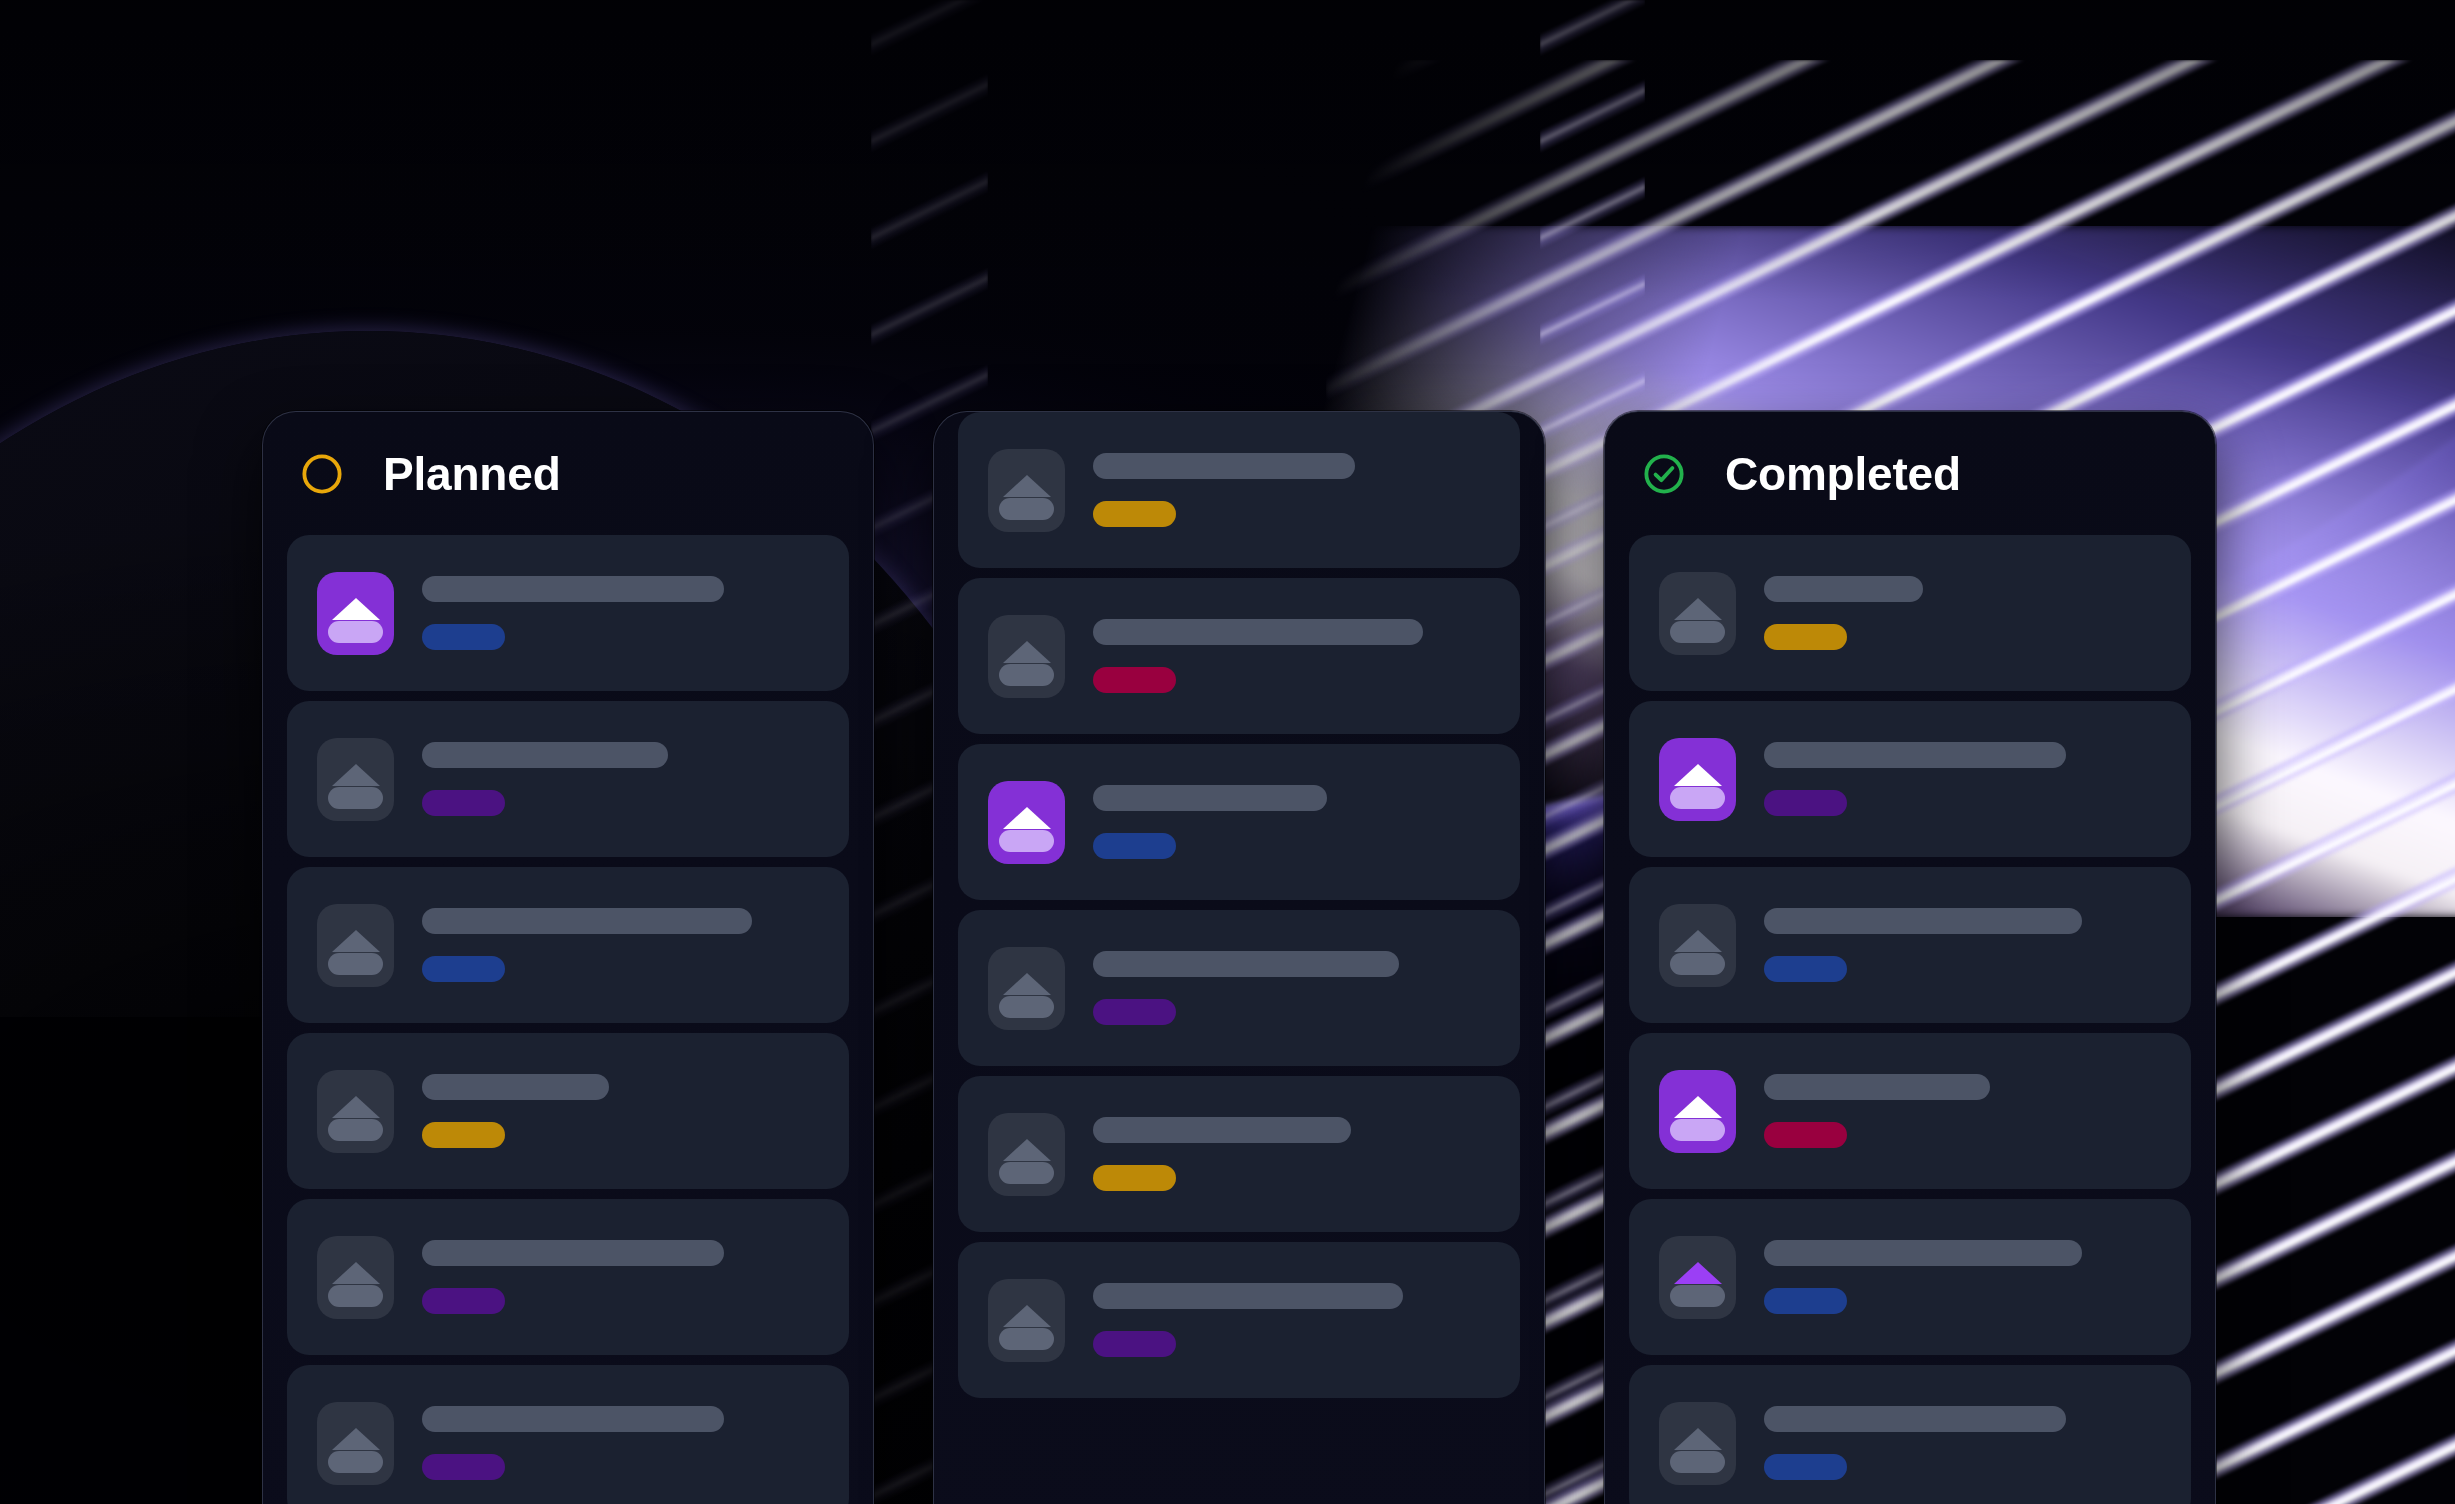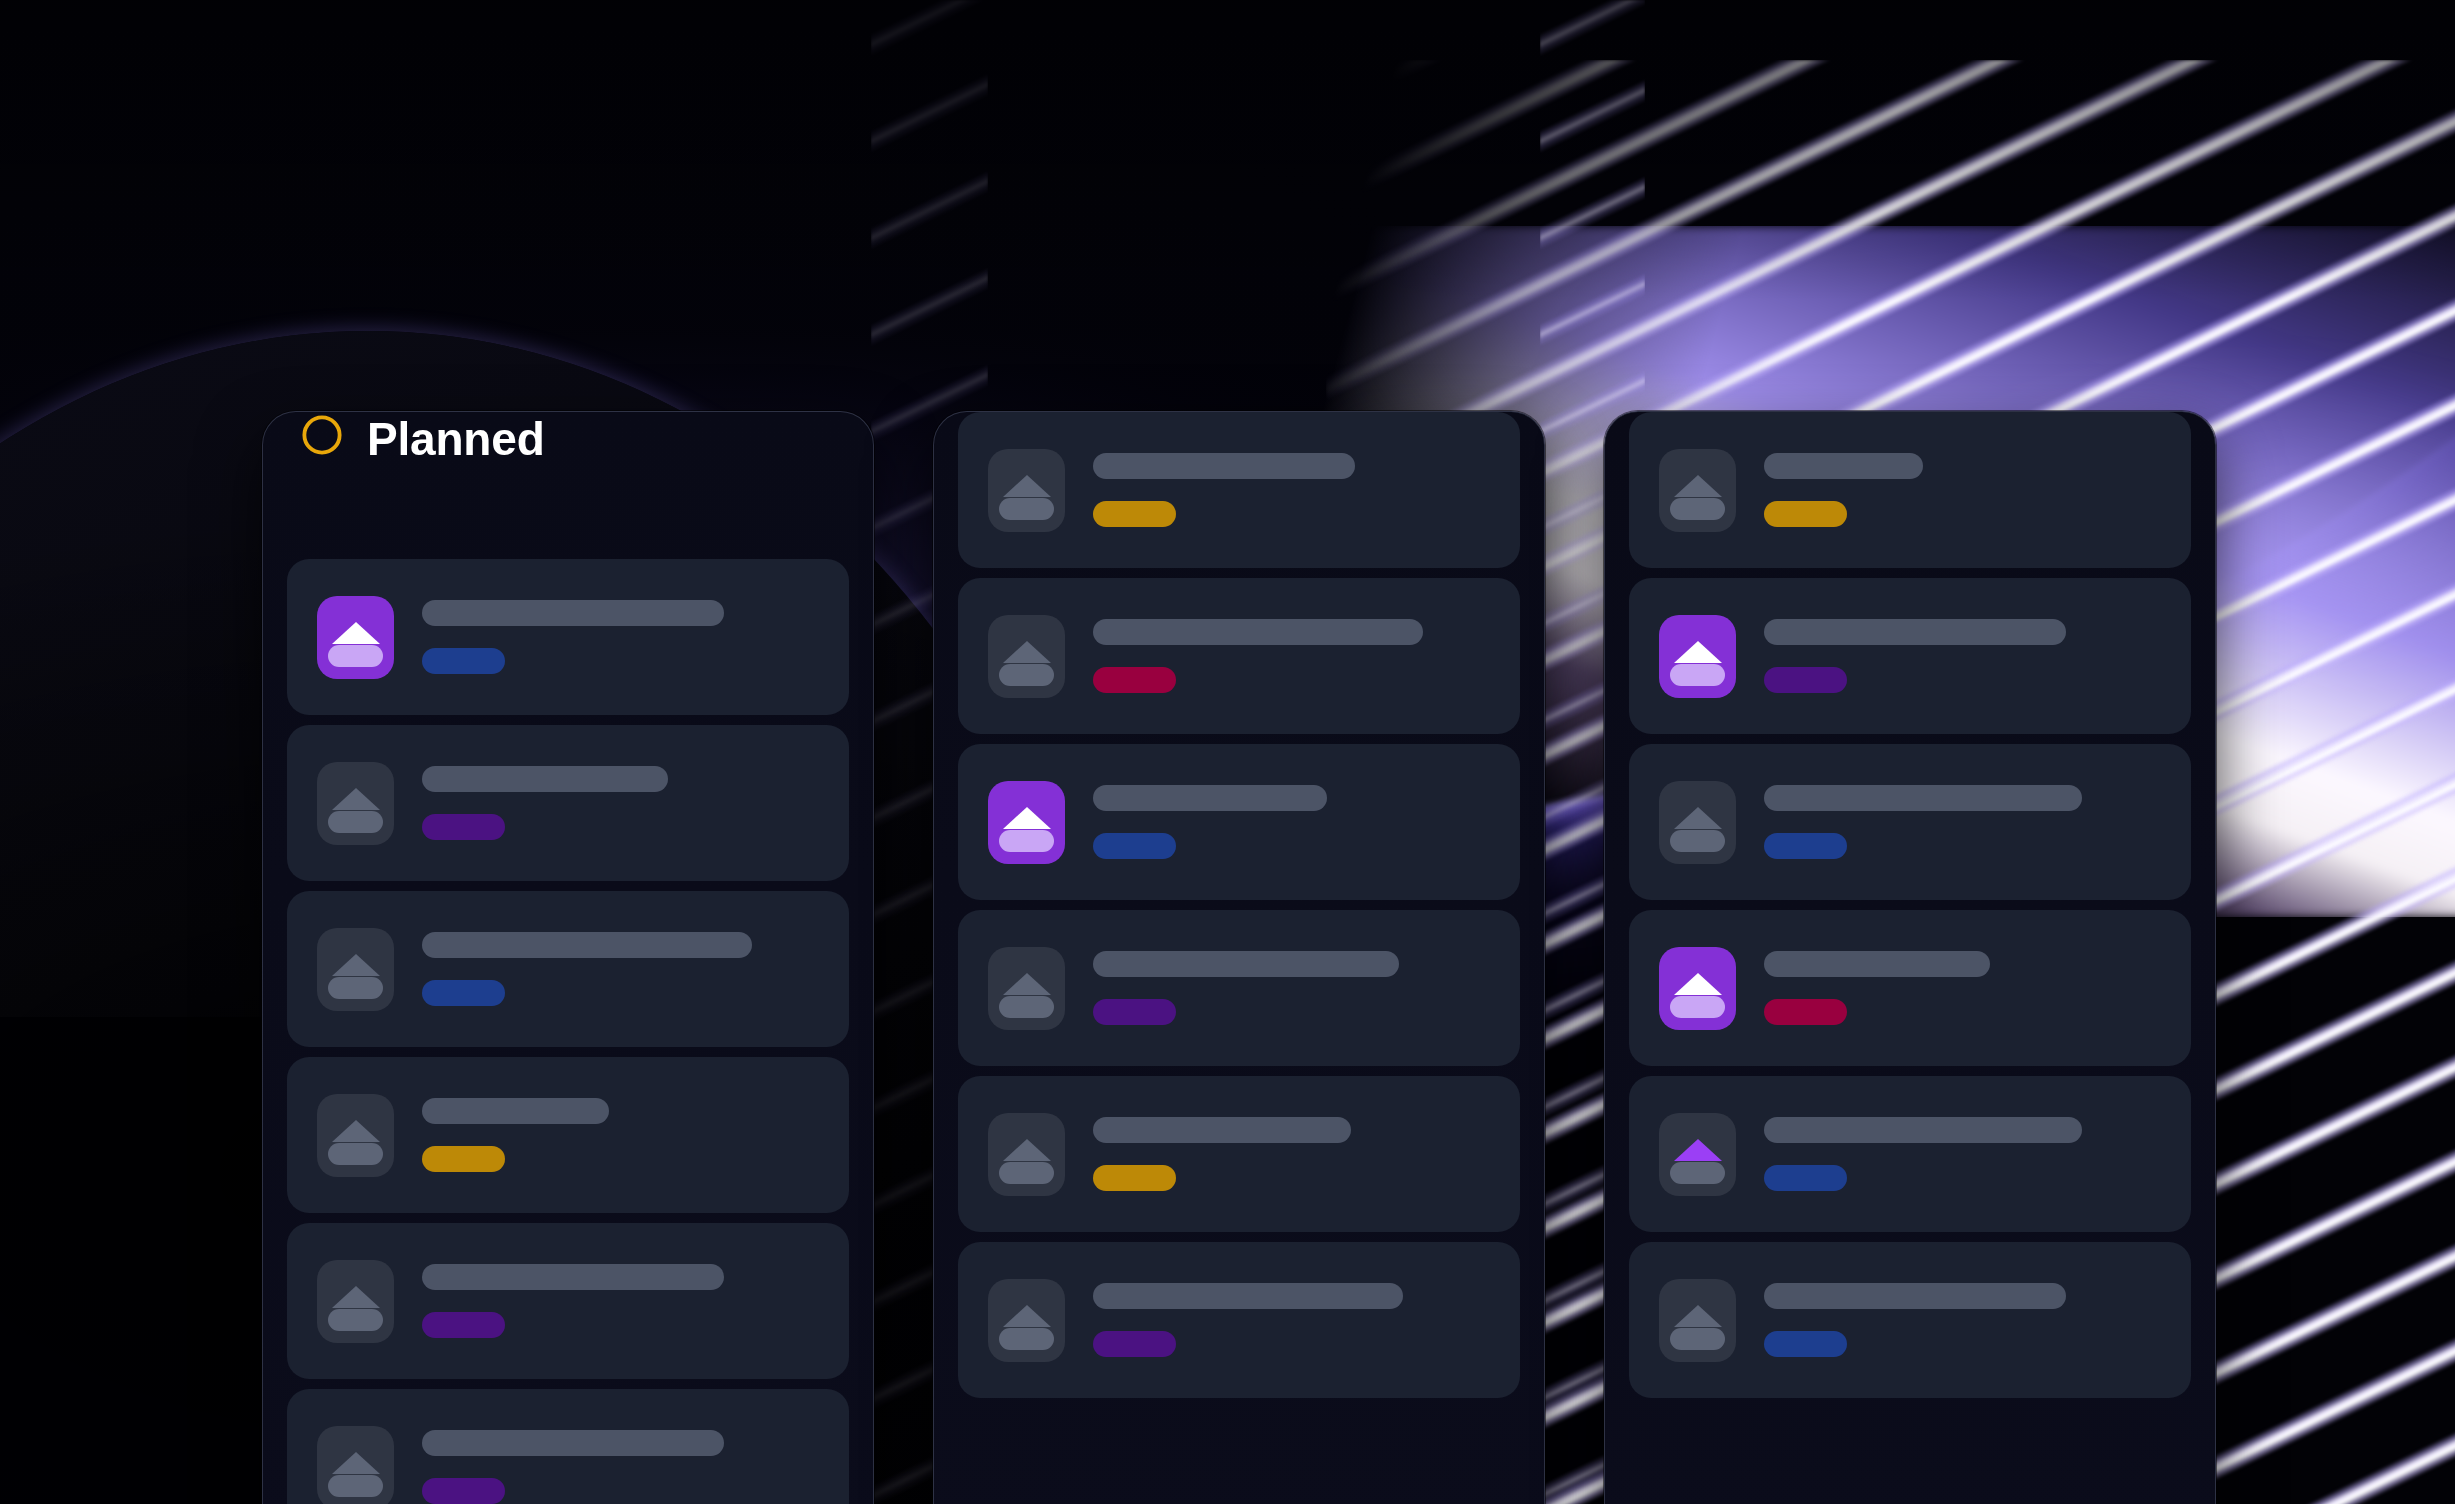--- a/index.html
+++ b/index.html
@@ -140,23 +140,23 @@
     height:1168px;
     background:linear-gradient(to bottom,#090a17 0%, #0a0b19 40%, #0b0c1b 100%);
     border:1.5px solid rgba(128,138,170,.30);
     border-radius:34px;
     padding:0 24px;
     overflow:hidden;
     box-shadow:0 28px 63px rgba(0,0,0,.72), 0 0 0 1px rgba(0,0,0,.5);
   }
   .col-header {
     display:flex;
-    align-items:flex-start;
-    gap:22px;
-    height:147px;
+    align-items:center;
+    gap:38px;
+    height:123px;
     padding-left:12px;
   }
   .col-icon { width:46px; height:46px; flex:none; display:block; }
   .col-title {
     font-size:46px;
     font-weight:700;
     color:#ffffff;
     letter-spacing:-0.2px;
     white-space:nowrap;
   }
@@ -374,20 +374,29 @@
             <div class="av-bar"></div>
           </div>
           <div class="card-body">
             <div class="title-bar" style="width: 78%;"></div>
             <div class="tag purple"></div>
           </div>
         </div>
       </div>
     </div>
     <div class="column">
+      <div class="col-header">
+        <span style="display: block; width: 46px; height: 46px; flex: 0 0 auto;">
+          <svg viewBox="0 0 24 24" class="col-icon">
+            <circle cx="12" cy="12" r="9.2" fill="none" stroke="#22b14c" stroke-width="2"></circle>
+            <path d="M7.6 12.3 L10.6 15.2 L16.4 8.9" fill="none" stroke="#22b14c" stroke-width="2" stroke-linecap="round" stroke-linejoin="round"></path>
+          </svg>
+        </span>
+        <div class="col-title">Completed</div>
+      </div>
       <div class="cards">
         <div class="card">
           <div class="avatar">
             <div class="av-tri"></div>
             <div class="av-bar"></div>
           </div>
           <div class="card-body">
             <div class="title-bar" style="width: 40%;"></div>
             <div class="tag amber"></div>
           </div>

